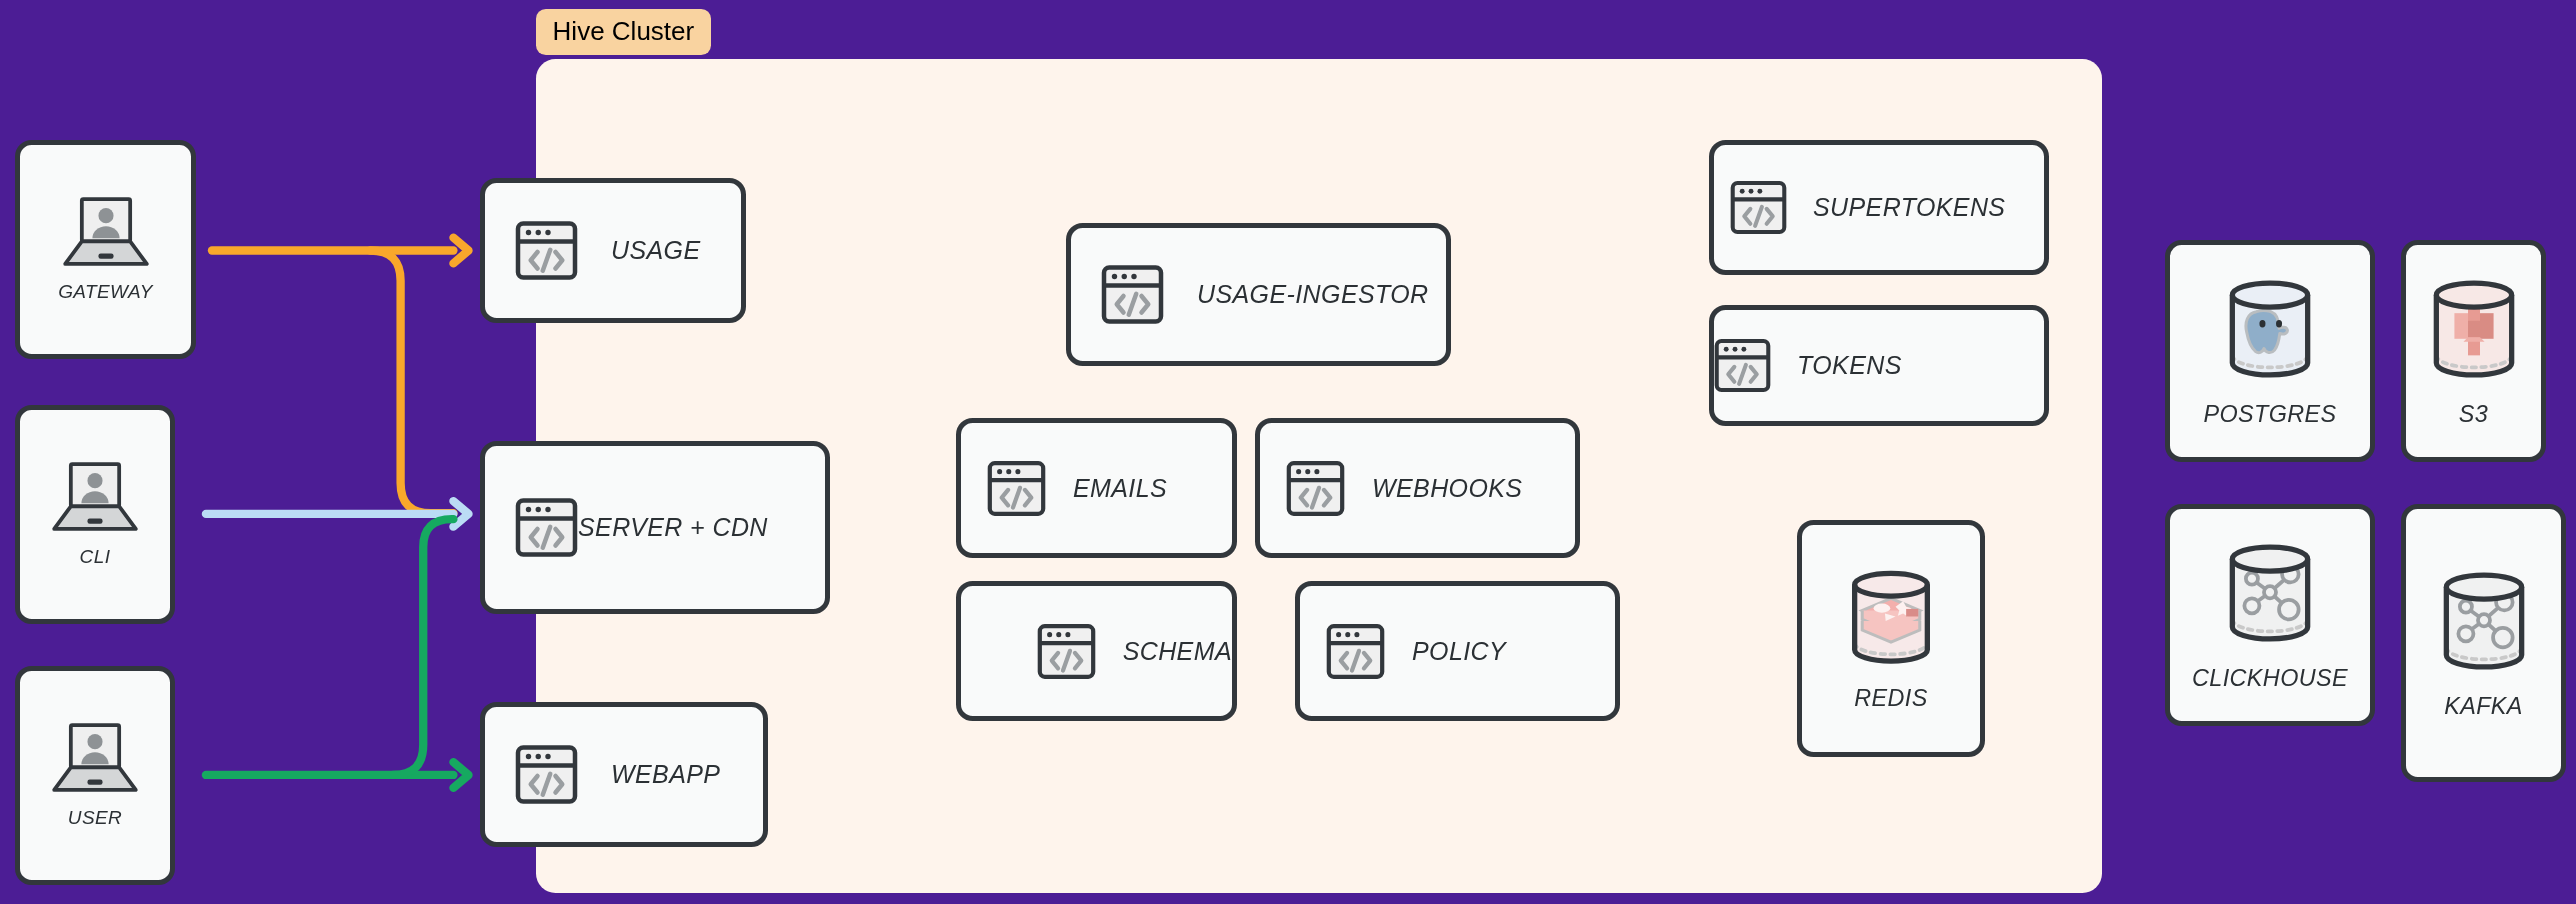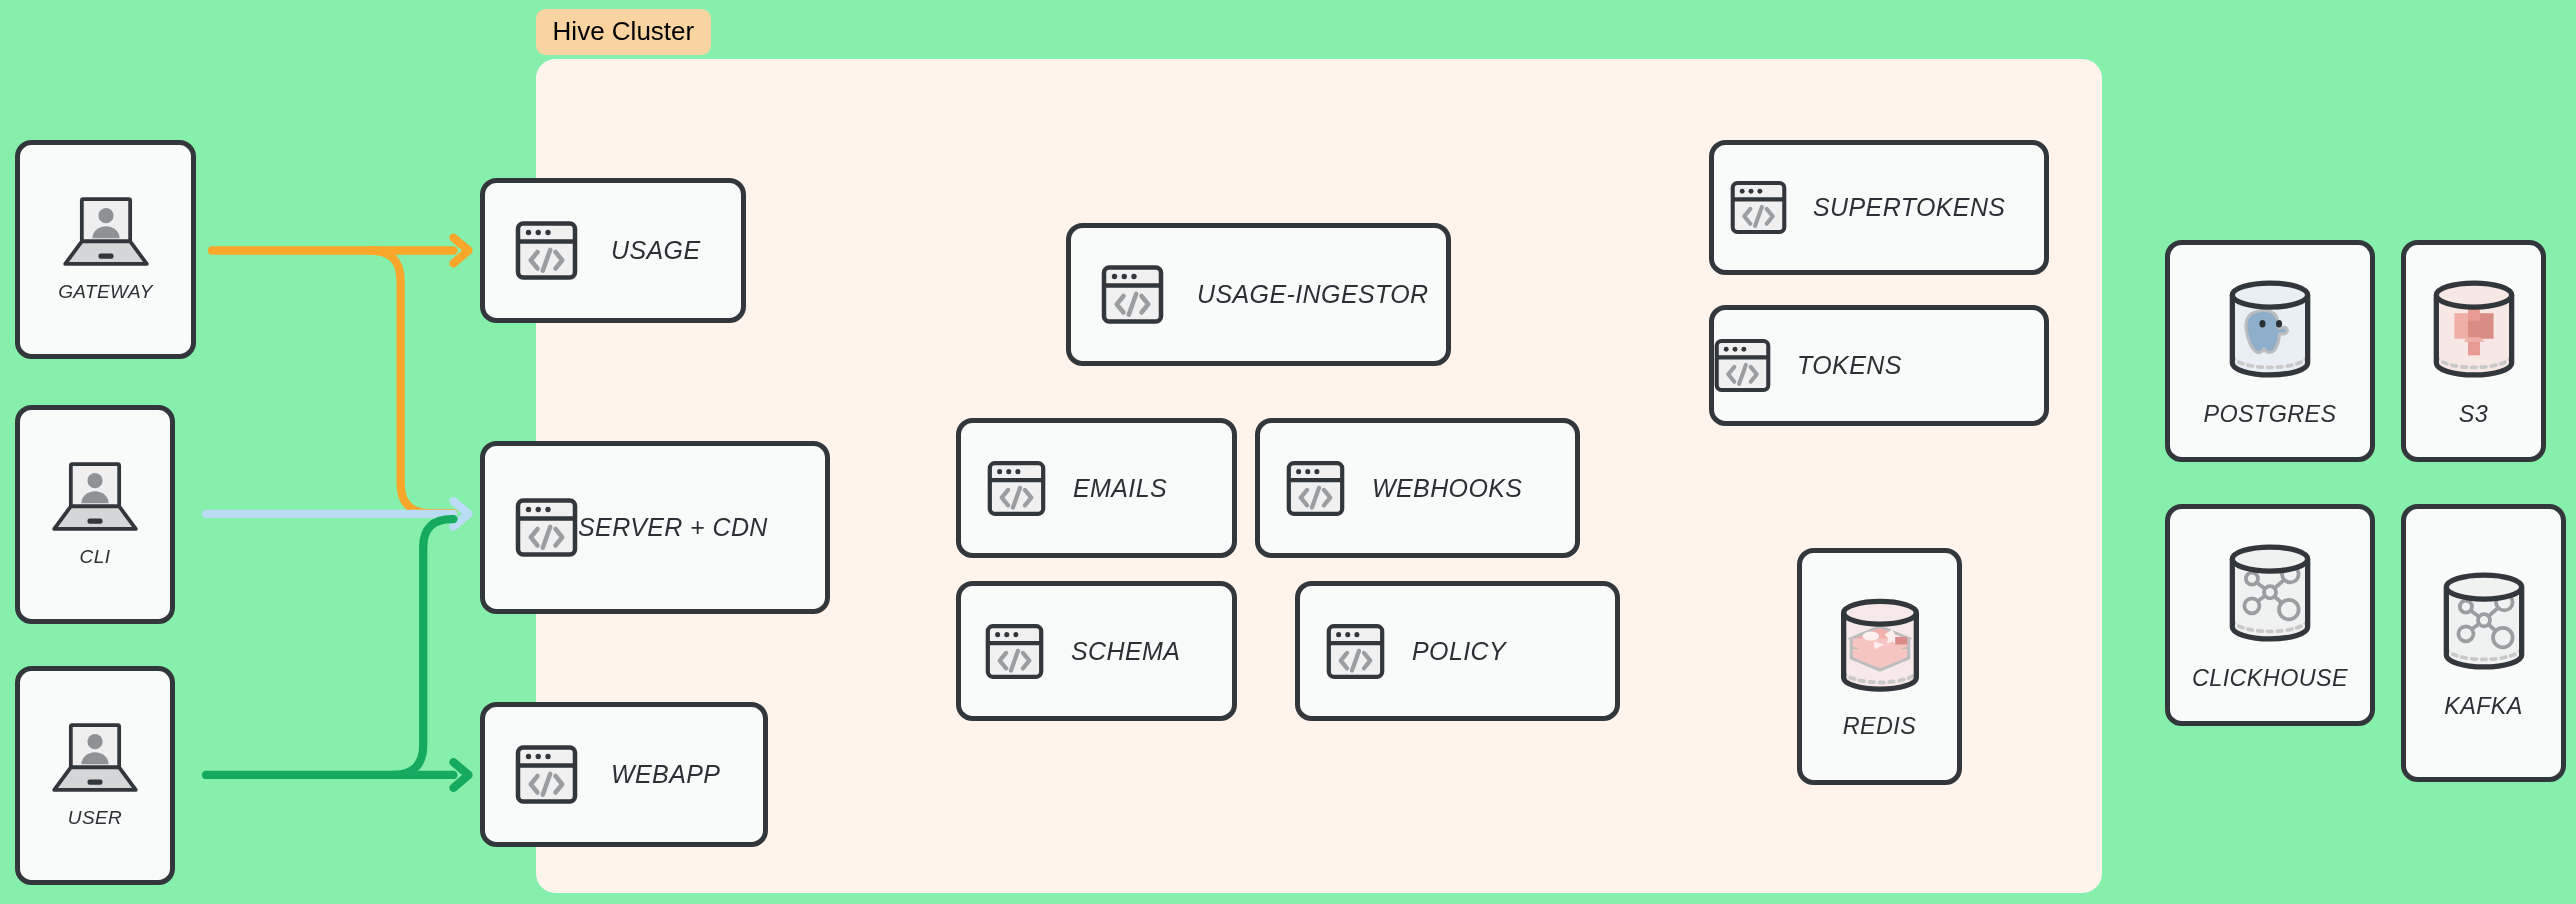--- a/index.html
+++ b/index.html
@@ -2,21 +2,21 @@
 <html style="font-size:12px"><head>
 <meta charset="utf-8">
 <style>
   * { box-sizing: border-box; margin: 0; padding: 0; }
   html, body {
     width: 2576px; height: 904px;
     background: #000000;
     font-family: "Liberation Sans", sans-serif;
     overflow: hidden;
   }
-  #canvas { position: relative; width: 2576px; height: 904px; background:#86efac; }
+  #canvas { position: relative; width: 2576px; height: 904px; background:#4c1d95; }
 
   
   .card {
     position: absolute;
     background: #F9FAFA;
     border: 5.3px solid #32373C;
     border-radius: 16.6px;
     display: flex;
     align-items: center;
   }
@@ -224,21 +224,21 @@
         <path d="M4 30 H80" stroke="#32373C" stroke-width="6"></path>
         <circle cx="18" cy="18" r="3.6" fill="#32373C"></circle>
         <circle cx="31" cy="18" r="3.6" fill="#32373C"></circle>
         <circle cx="44" cy="18" r="3.6" fill="#32373C"></circle>
         <path d="M30 44 L21 55 L30 66 M54 44 L63 55 L54 66 M47 41 L37 69" fill="none" stroke="#9A9EA1" stroke-width="6" stroke-linecap="round" stroke-linejoin="round"></path>
       </svg>
     </span>
     <span class="label">WEBHOOKS</span>
   </div>
 
-  <div class="card svc" style="left:956px; top:581px; width:281px; height:140px; padding-left:24px; gap:27px;">
+  <div class="card svc" style="left:956px; top:581px; width:281px; height:140px; padding-left:24px; gap:27px;justify-content:flex-end;">
     <span class="codeicon">
       <svg width="59" height="59" viewBox="0 0 84 84">
         <rect x="4" y="6" width="76" height="72" rx="7" fill="#F0F0F0" stroke="#32373C" stroke-width="6"></rect>
         <path d="M4 30 H80" stroke="#32373C" stroke-width="6"></path>
         <circle cx="18" cy="18" r="3.6" fill="#32373C"></circle>
         <circle cx="31" cy="18" r="3.6" fill="#32373C"></circle>
         <circle cx="44" cy="18" r="3.6" fill="#32373C"></circle>
         <path d="M30 44 L21 55 L30 66 M54 44 L63 55 L54 66 M47 41 L37 69" fill="none" stroke="#9A9EA1" stroke-width="6" stroke-linecap="round" stroke-linejoin="round"></path>
       </svg>
     </span>
@@ -280,21 +280,21 @@
         <path d="M4 30 H80" stroke="#32373C" stroke-width="6"></path>
         <circle cx="18" cy="18" r="3.6" fill="#32373C"></circle>
         <circle cx="31" cy="18" r="3.6" fill="#32373C"></circle>
         <circle cx="44" cy="18" r="3.6" fill="#32373C"></circle>
         <path d="M30 44 L21 55 L30 66 M54 44 L63 55 L54 66 M47 41 L37 69" fill="none" stroke="#9A9EA1" stroke-width="6" stroke-linecap="round" stroke-linejoin="round"></path>
       </svg>
     </span>
     <span class="label">TOKENS</span>
   </div>
 
-  <div class="card store" style="left:1797px; top:548px; width:165px; height:237px;">
+  <div class="card store" style="left:1797px; top:520px; width:188px; height:237px;">
     <span class="cylicon">
       <svg width="100" height="106" viewBox="0 0 132 140">
         <path d="M18 26 V112 a48 15 0 0 0 96 0 V26 Z" fill="#F7E9E9"></path>
         <path d="M18 103 a48 15 0 0 0 96 0" fill="none" stroke="#C9C9C9" stroke-width="5" stroke-dasharray="6 7" stroke-linecap="round"></path>
         <g>
           <path d="M66 44 L104 60 L66 76 L28 60 Z" fill="#F3AFAC" stroke="#BDBDBD" stroke-width="4"></path>
           <path d="M28 60 L28 72 L66 88 L104 72 L104 60" fill="#F6C4C1" stroke="#BDBDBD" stroke-width="4"></path>
           <path d="M28 74 L28 86 L66 102 L104 86 L104 74" fill="#F6C4C1" stroke="#BDBDBD" stroke-width="4"></path>
           <ellipse cx="54" cy="57" rx="11" ry="6" fill="#FDF1F0"></ellipse>
           <path d="M82 48 l4 7 7 2 -6 4 1 7 -6 -4 -7 3 2 -7 -5 -5 z" fill="#FDF1F0"></path>

